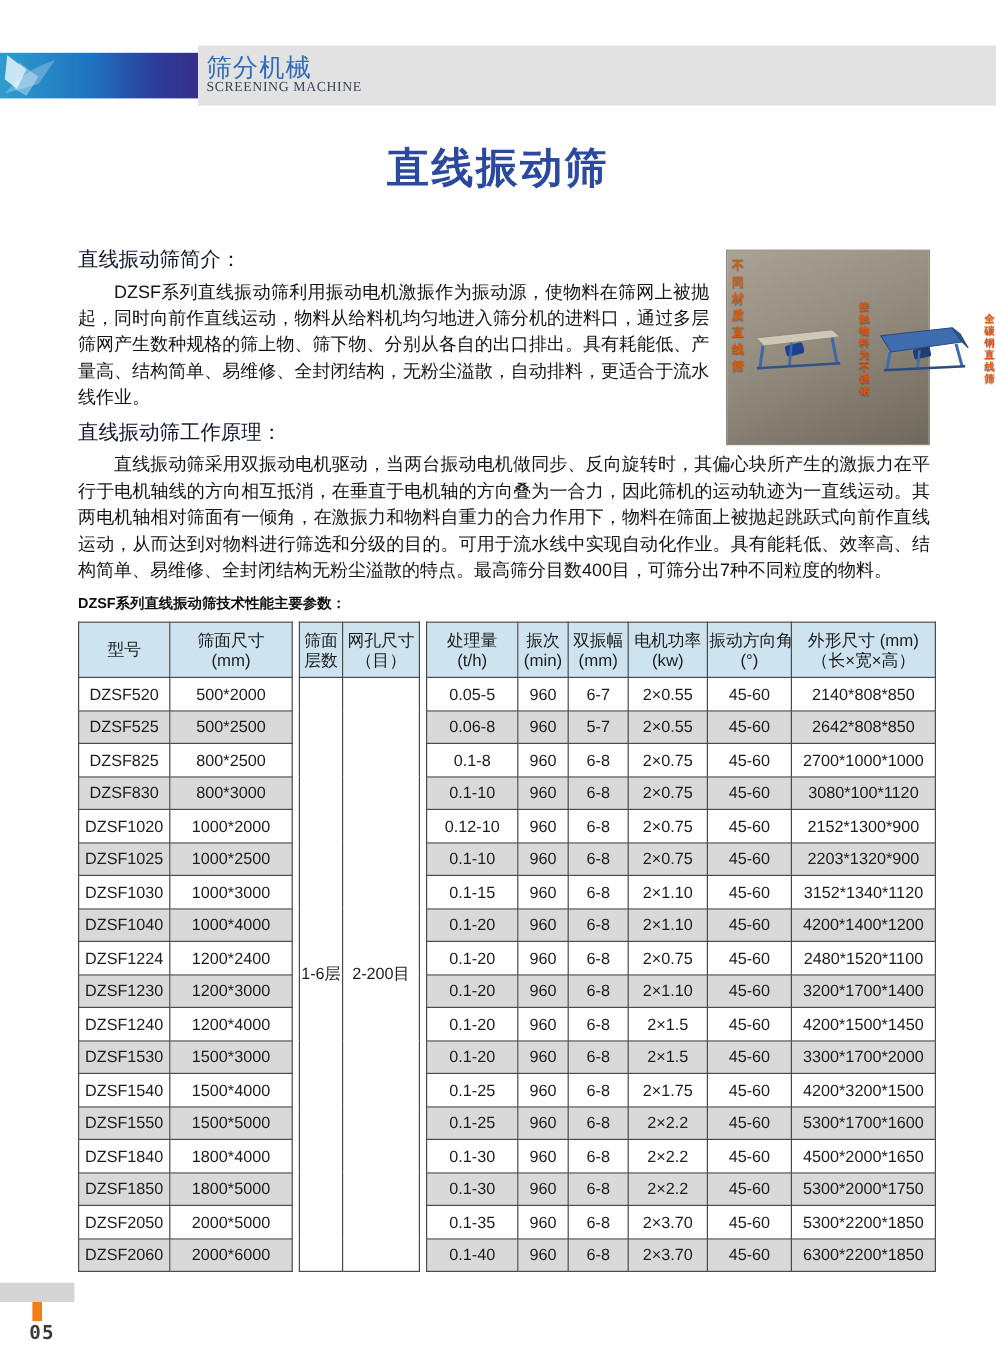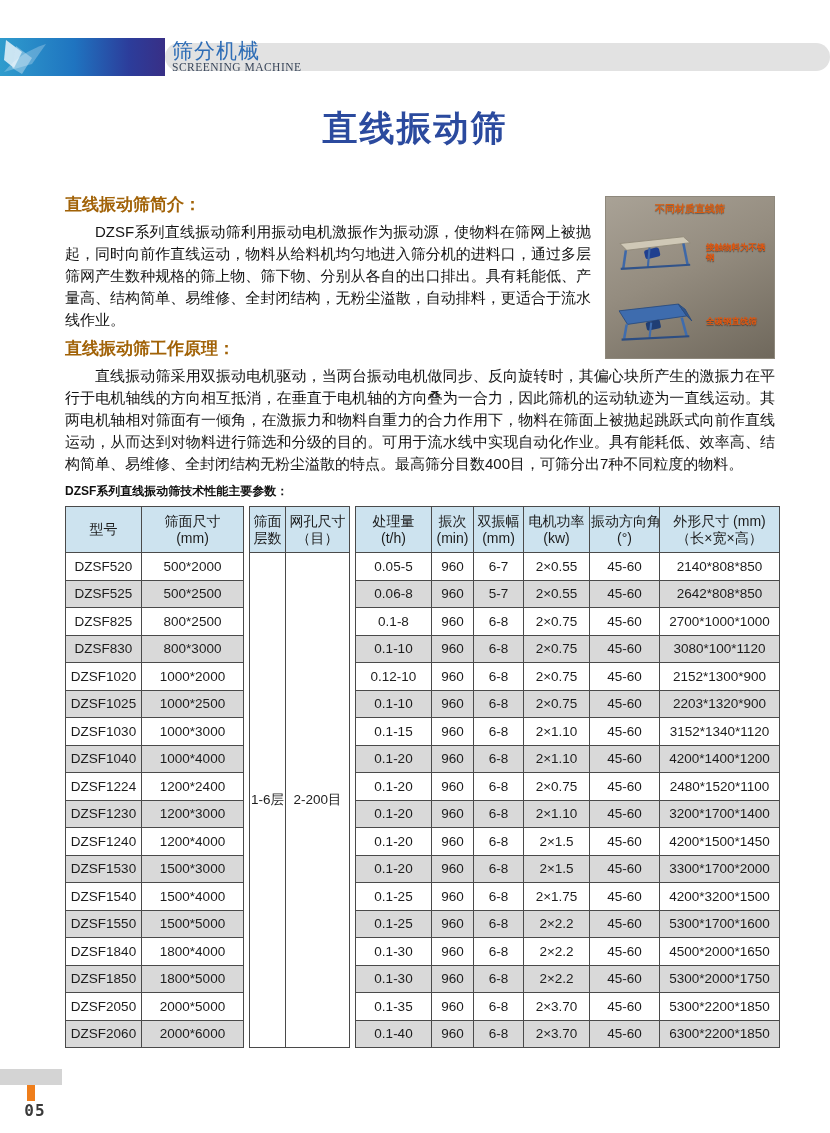--- a/index.html
+++ b/index.html
@@ -5,37 +5,37 @@
   * { margin:0; padding:0; box-sizing:border-box; }
   html,body { background:#fff; }
   body { font-family:"Liberation Sans","DejaVu Sans",sans-serif; color:#1a1a1a; }
   .page { position:relative; width:830px; height:1133px; margin:0 auto; background:#fff; overflow:hidden; }
 
   
   .brand-row { display:flex; align-items:center; margin-top:38px; }
   .brand-bar { position:relative; width:165px; height:38px; flex:0 0 165px;
     background:linear-gradient(90deg,#2f9ccd 0%,#1f74c0 45%,#2c3d9b 78%,#382f86 100%); overflow:hidden; }
   .brand-bar svg { position:absolute; left:2px; top:0; height:38px; }
-  .brand-strip { flex:1; height:28px; background:#e2e2e2; padding-left:7px; display:flex; flex-direction:column; justify-content:center;border-radius:14px; }
+  .brand-strip { flex:1; height:50px; background:#e2e2e2; padding-left:7px; display:flex; flex-direction:column; justify-content:center; }
   .brand-cn { font-size:21px; line-height:21px; color:#2e6db6; letter-spacing:1px; }
   .brand-en { font-family:"Liberation Serif","DejaVu Serif",serif; font-size:11.5px; line-height:13px; color:#39465a; letter-spacing:0.5px; }
 
   
   .page-title { text-align:center; margin-top:29px; font-size:35px; font-weight:bold; color:#2b4a9e; letter-spacing:2px; }
 
   
   .content { padding:41px 55px 0 65px; }
-  .section-heading { font-size:17px; font-weight:bold; color:#a16207; margin:0 16px 5px 0; }
+  .section-heading { font-size:17px; font-weight:normal; color:#0f172a; margin:0 16px 5px 0; }
   .section-heading.second { margin-top:6px; }
   .body-text { font-size:15px; line-height:22px; text-align:justify; text-indent:2em; color:#141414; margin-bottom:6px; }
 
   
   .product-photo { float:right; width:170px; height:163px; margin:3px 0 6px 14px;
     background:linear-gradient(155deg,#a9a296 0%,#948c7f 45%,#6f685c 100%);
-    border:1px solid #8e887c; padding:3px 4px; display:flex; flex-direction:column; }
+    border:1px solid #8e887c; padding:3px 4px; display:flex; flex-direction:row; }
   .photo-caption { text-align:center; color:#d95c10; font-size:10px; font-weight:bold; text-shadow:0 1px 1px rgba(0,0,0,.4); margin:2px 0 1px; }
   .photo-row { flex:1; display:flex; align-items:center; }
   .photo-row svg { flex:0 0 96px; height:44px; }
   .photo-label { flex:1; color:#e2570f; font-size:8.5px; font-weight:bold; text-shadow:0 1px 1px rgba(0,0,0,.45); line-height:10px; }
 
   
   .table-heading { font-size:12px; font-weight:bold; color:#101010; margin:8px 0 6px 0; }
   table.spec { width:710px; border-collapse:collapse; table-layout:fixed; font-size:13.5px; color:#1c1c1c; }
   table.spec th, table.spec td { border:1px solid #4a4a4a; text-align:center; vertical-align:middle; padding:0 1px; overflow:hidden; white-space:nowrap; }
   table.spec th { background:#cde3ef; font-weight:normal; height:46px; line-height:17px; font-size:14px; }

